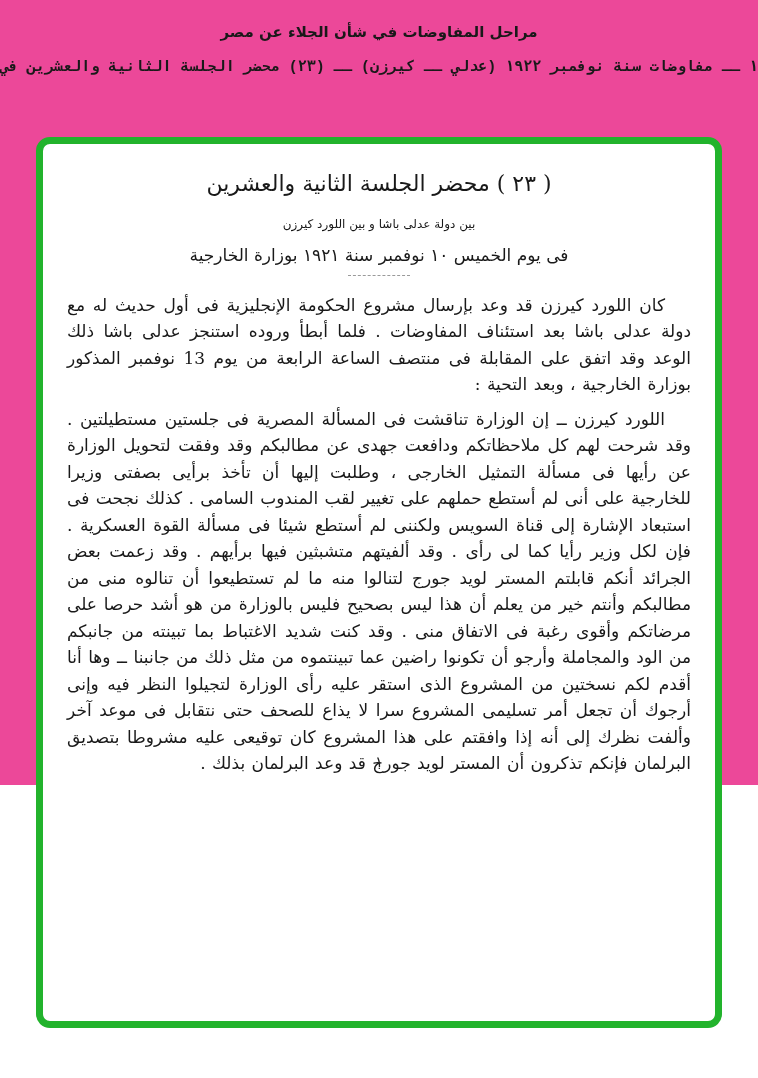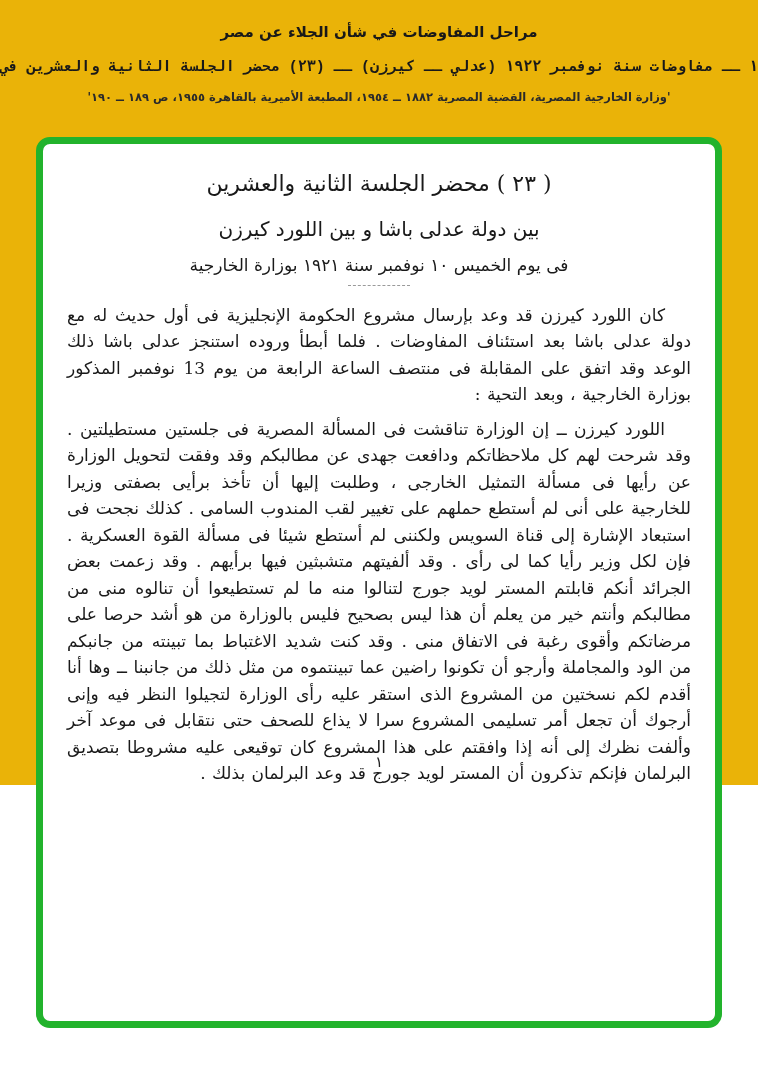--- a/index.html
+++ b/index.html
@@ -9,21 +9,21 @@
     width: 758px;
     height: 1078px;
     overflow: hidden;
     font-family: "DejaVu Serif", "DejaVu Sans", serif;
     color: #191919;
   }
   .page {
     position: relative;
     width: 758px;
     height: 785px;
-    background: #eab308;
+    background: #ec4899;
     direction: rtl;
   }
   
   .page-header {
     position: absolute;
     top: 22px;
     left: 0;
     width: 100%;
     text-align: center;
     direction: rtl;
@@ -71,21 +71,21 @@
   }
   .doc-title {
     text-align: center;
     font-size: 22px;
     line-height: 1.3;
     margin: 0 0 18px 0;
     font-weight: normal;
   }
   .doc-subtitle {
     text-align: center;
-    font-size: 20px;
+    font-size: 12px;
     margin: 0 0 14px 0;
   }
   .doc-dateline {
     text-align: center;
     font-size: 17px;
     margin: 0 0 10px 0;
   }
   .doc-rule {
     width: 62px;
     margin: 0 auto 16px auto;
@@ -113,21 +113,20 @@
   }
 </style>
 </head>
 <body>
 
 <div class="page">
 
   <div class="page-header">
     <div class="hdr-line1">مراحل المفاوضات في شأن الجلاء عن مصر</div>
     <div class="hdr-line2">١ ــ مفاوضات سنة نوفمبر ١٩٢٢ (عدلي ــ كيرزن) ــ (٢٣) محضر الجلسة الثانية والعشرين في ١٠ نوفمبر</div>
-    <div class="hdr-line3">'وزارة الخارجية المصرية، القضية المصرية ١٨٨٢ ــ ١٩٥٤، المطبعة الأميرية بالقاهرة ١٩٥٥، ص ١٨٩ ــ ١٩٠'</div>
   </div>
 
   <div class="annotation-box" style="border-color: rgb(34, 179, 44);">
     <div class="box-inner">
 
       <h1 class="doc-title">( ٢٣ ) محضر الجلسة الثانية والعشرين</h1>
 
       <div class="doc-subtitle">بين دولة عدلى باشا و بين اللورد كيرزن</div>
 
       <div class="doc-dateline">فى يوم الخميس ١٠ نوفمبر سنة ١٩٢١ بوزارة الخارجية</div>

